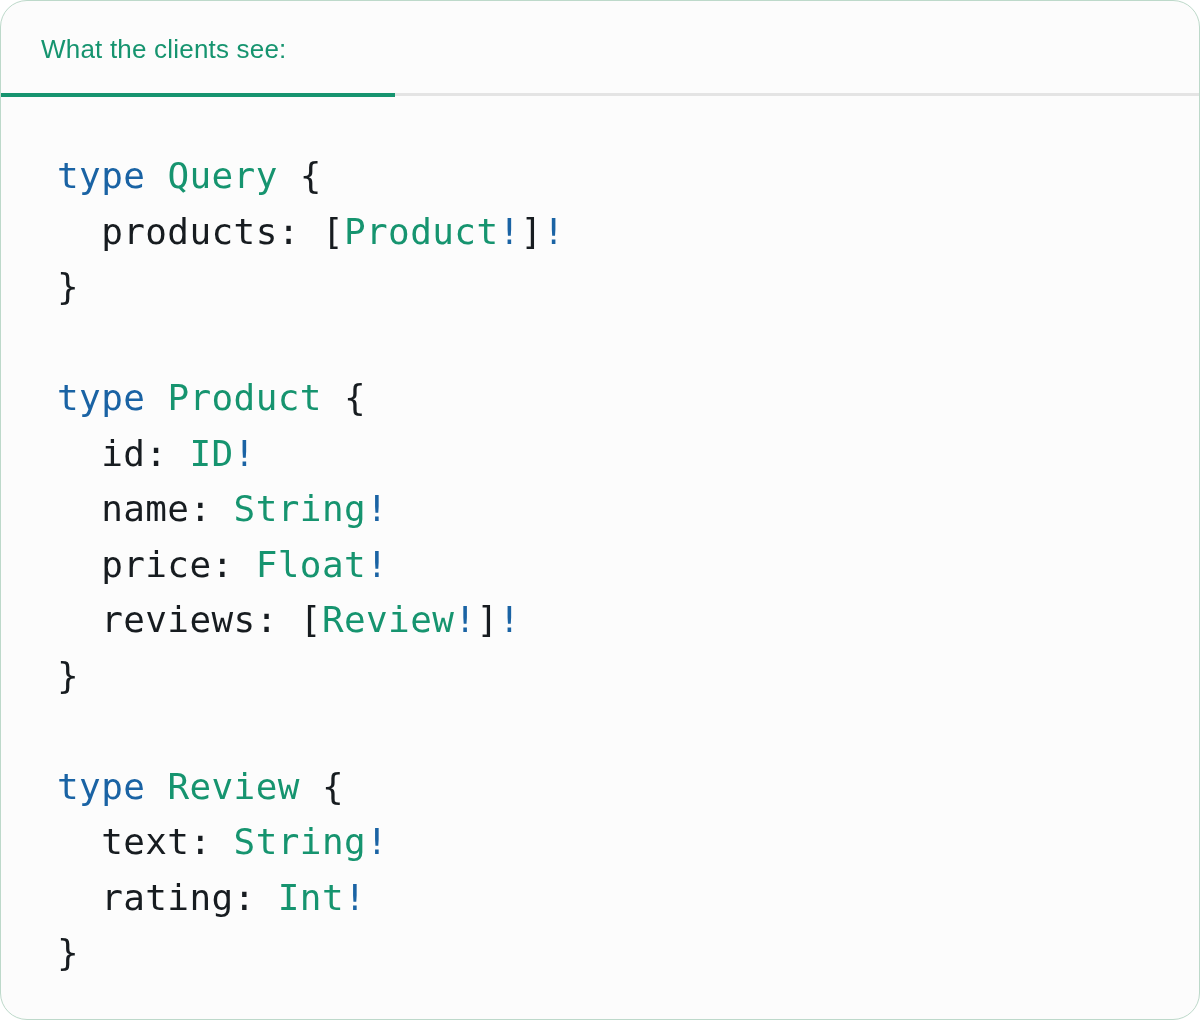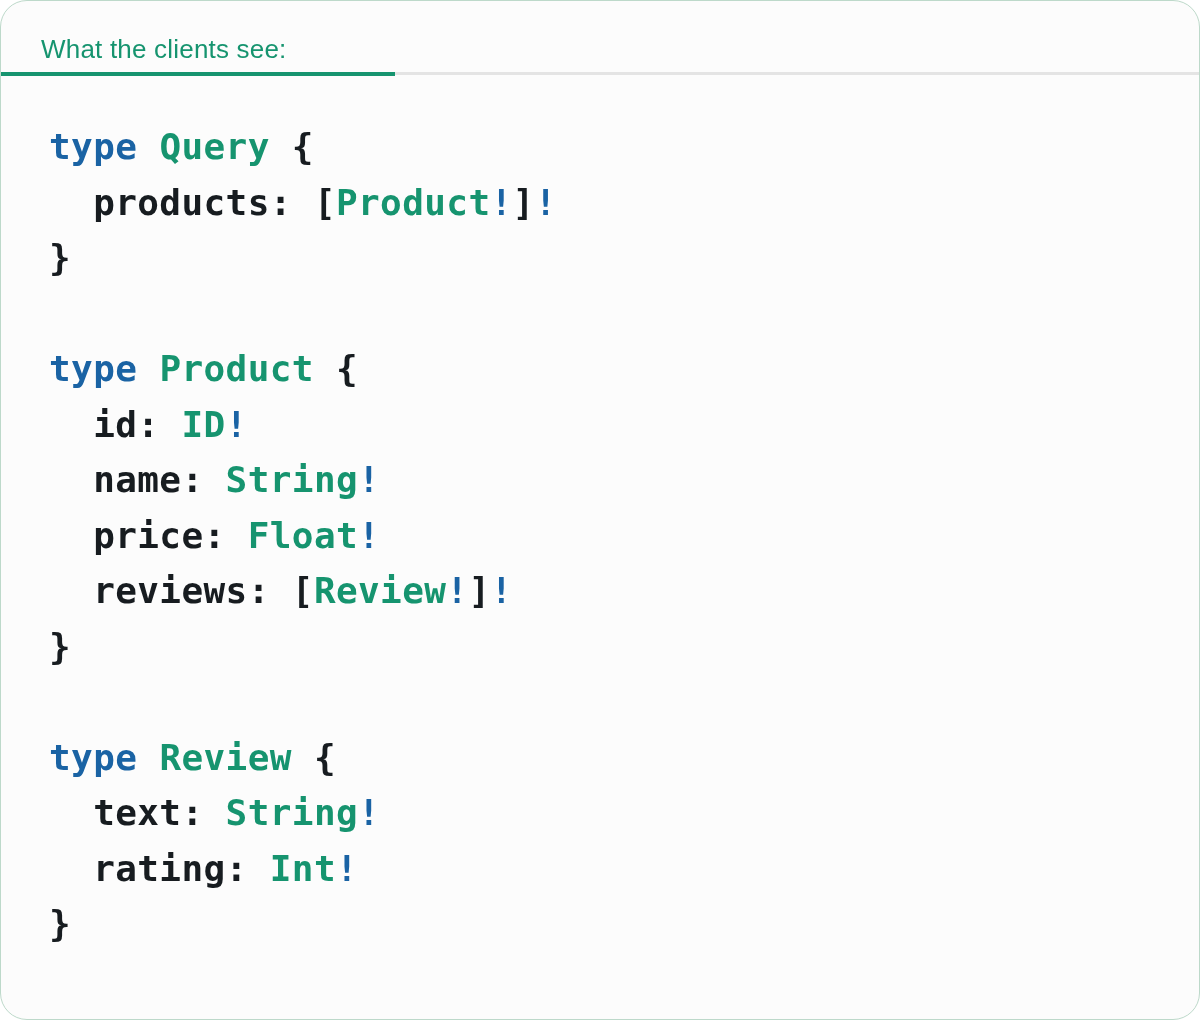--- a/index.html
+++ b/index.html
@@ -21,21 +21,21 @@
   .card{
     position:absolute;
     inset:0;
     background:var(--card-bg);
     border:1.5px solid var(--card-border);
     border-radius:27px;
     overflow:hidden;
   }
   .tabbar{
     position:relative;
-    height:74px;
+    height:95px;
     border-bottom:3px solid var(--line-gray);
   }
   .tab{
     position:absolute;
     left:0;top:0;
     height:100%;
     width:394px;
     cursor:pointer;
   }
   .tab-label{
@@ -50,27 +50,27 @@
   }
   .tab-indicator{
     position:absolute;
     left:0;
     bottom:-3.5px;
     width:394px;
     height:4px;
     background:var(--green);
   }
   .code{
-    margin:8px;
+    margin:16px;
     padding:36px 40px 0 40px;
     font-family:"DejaVu Sans Mono","Liberation Mono", monospace;
     font-size:36px;
     line-height:55.5px;
     letter-spacing:0.4px;
-    font-weight:700;
+    font-weight:400;
     color:var(--ink);
   }
   .code-line{white-space:pre;}
   .tok-keyword{color:var(--blue);}
   .tok-bang{color:var(--blue);}
   .tok-type{color:var(--green);}
   .tok-plain{color:var(--ink);}
 </style>
 </head>
 <body>

